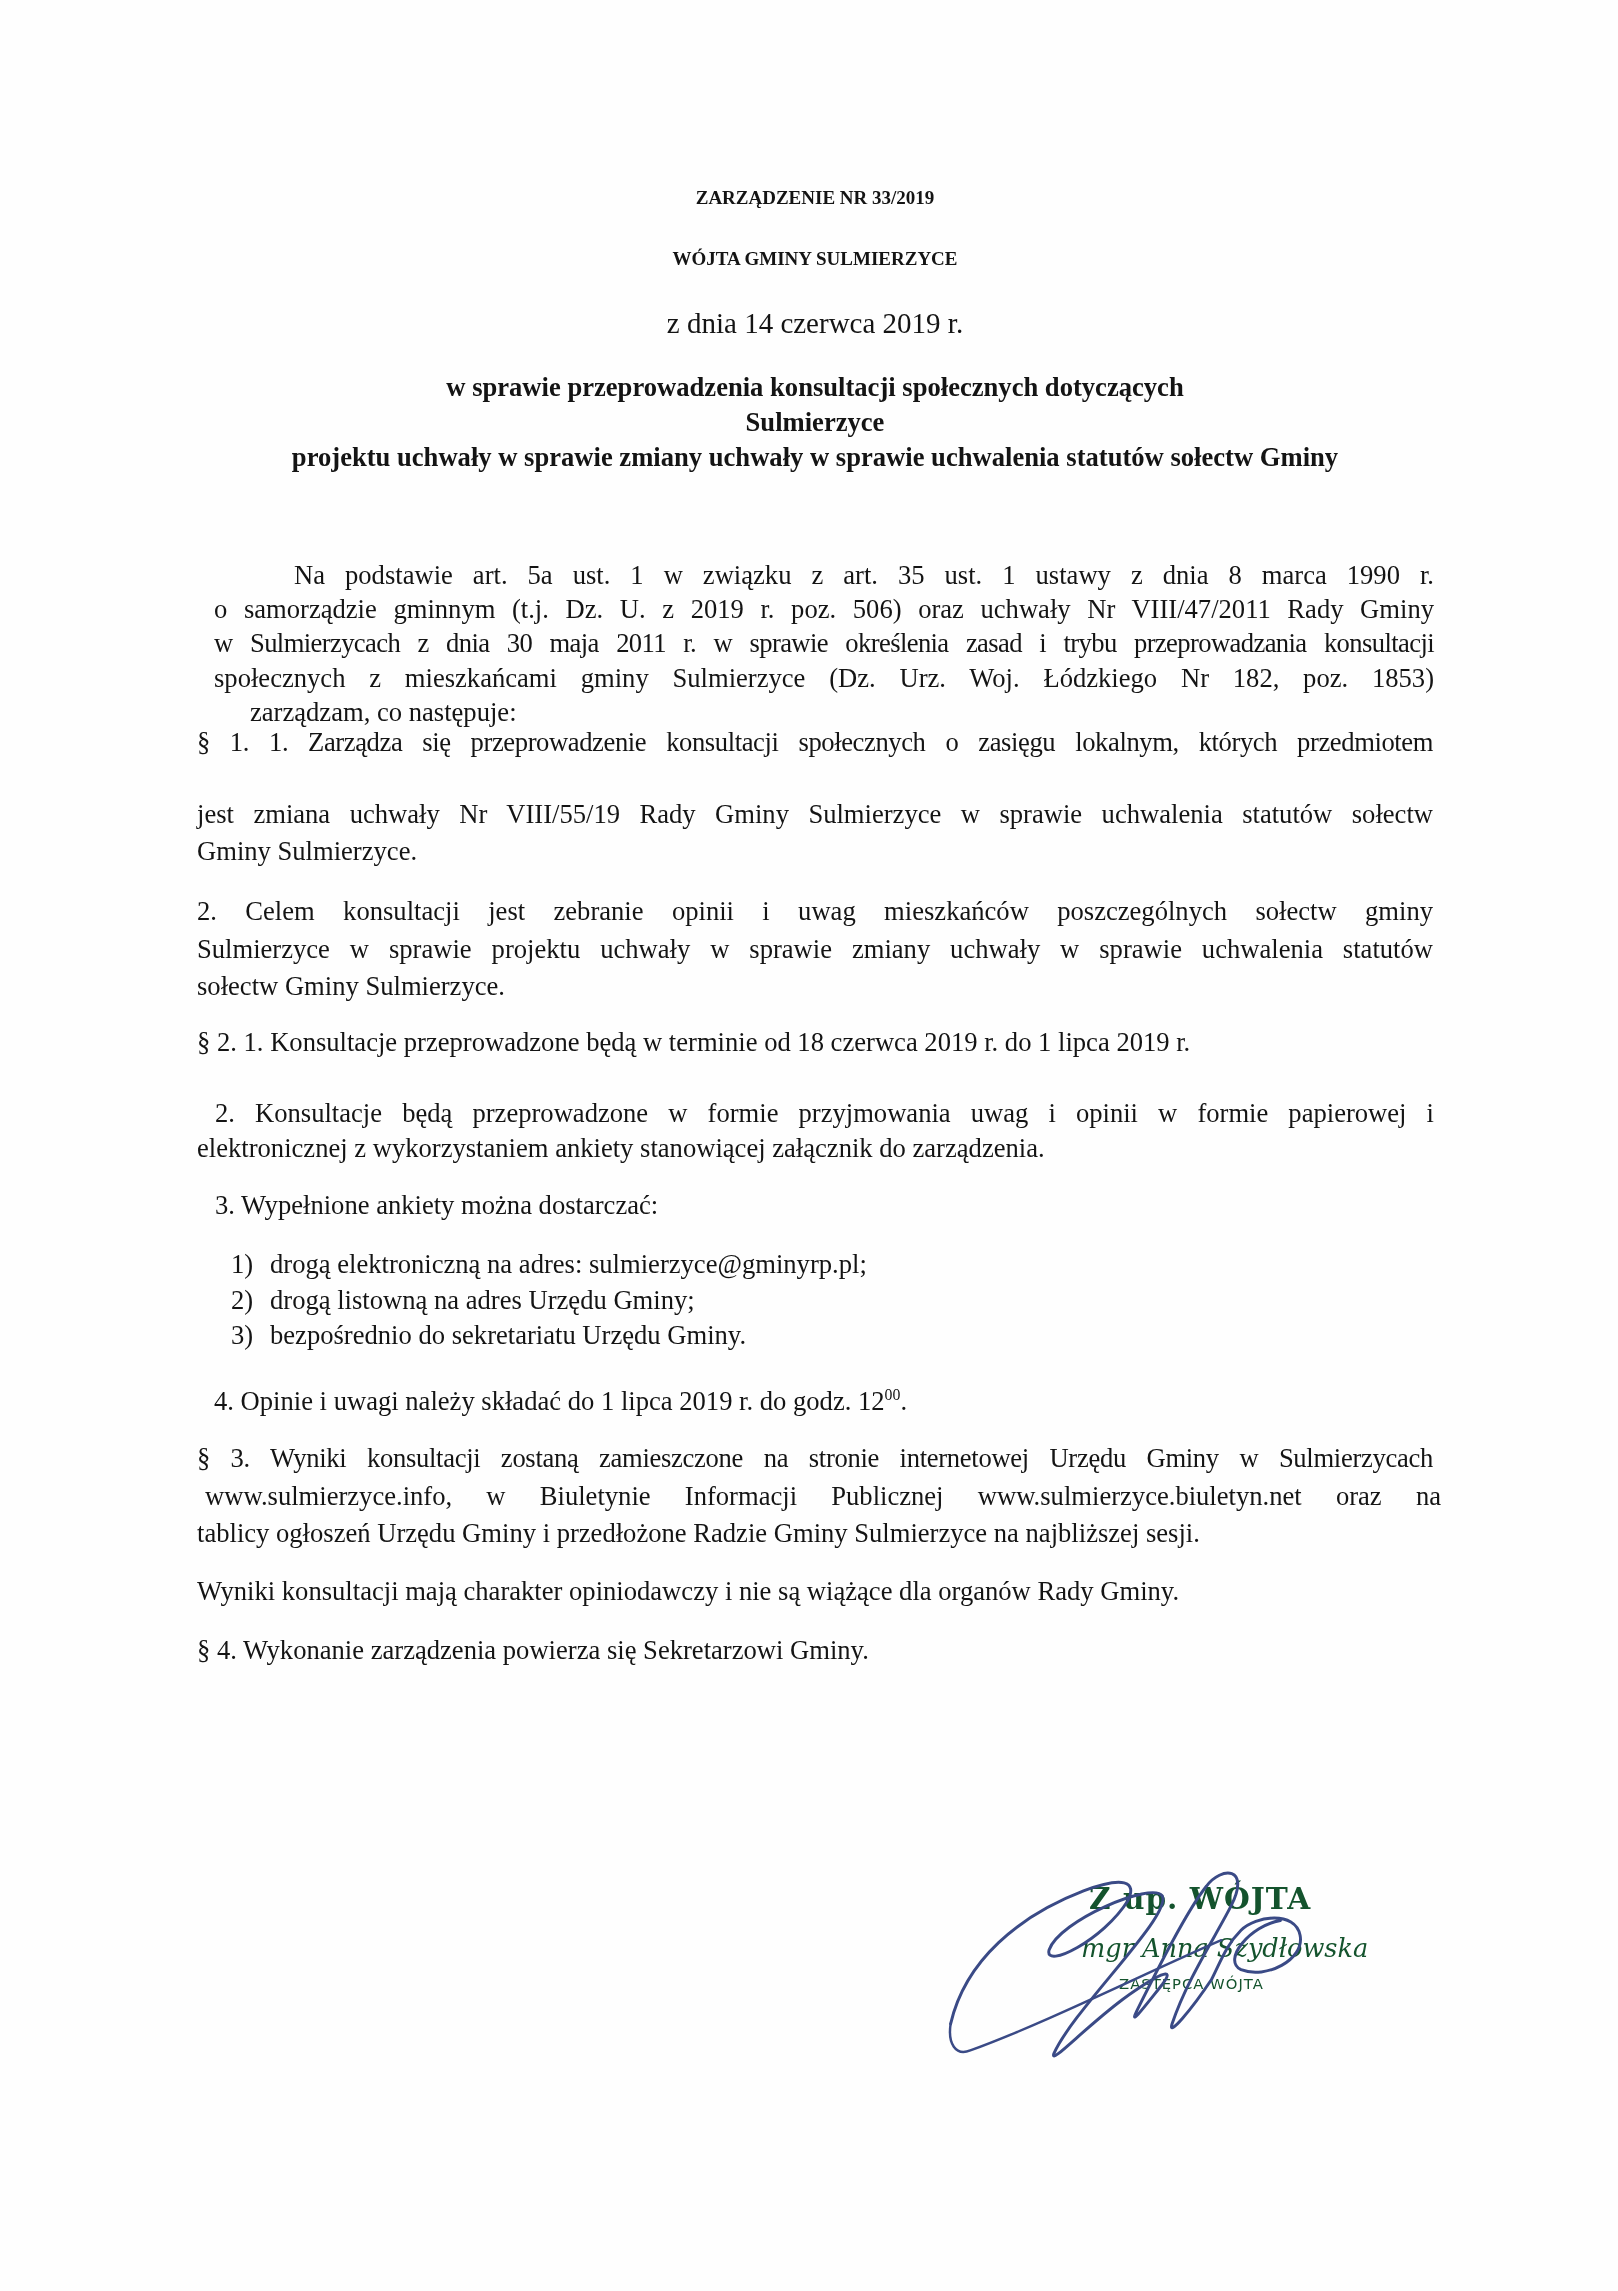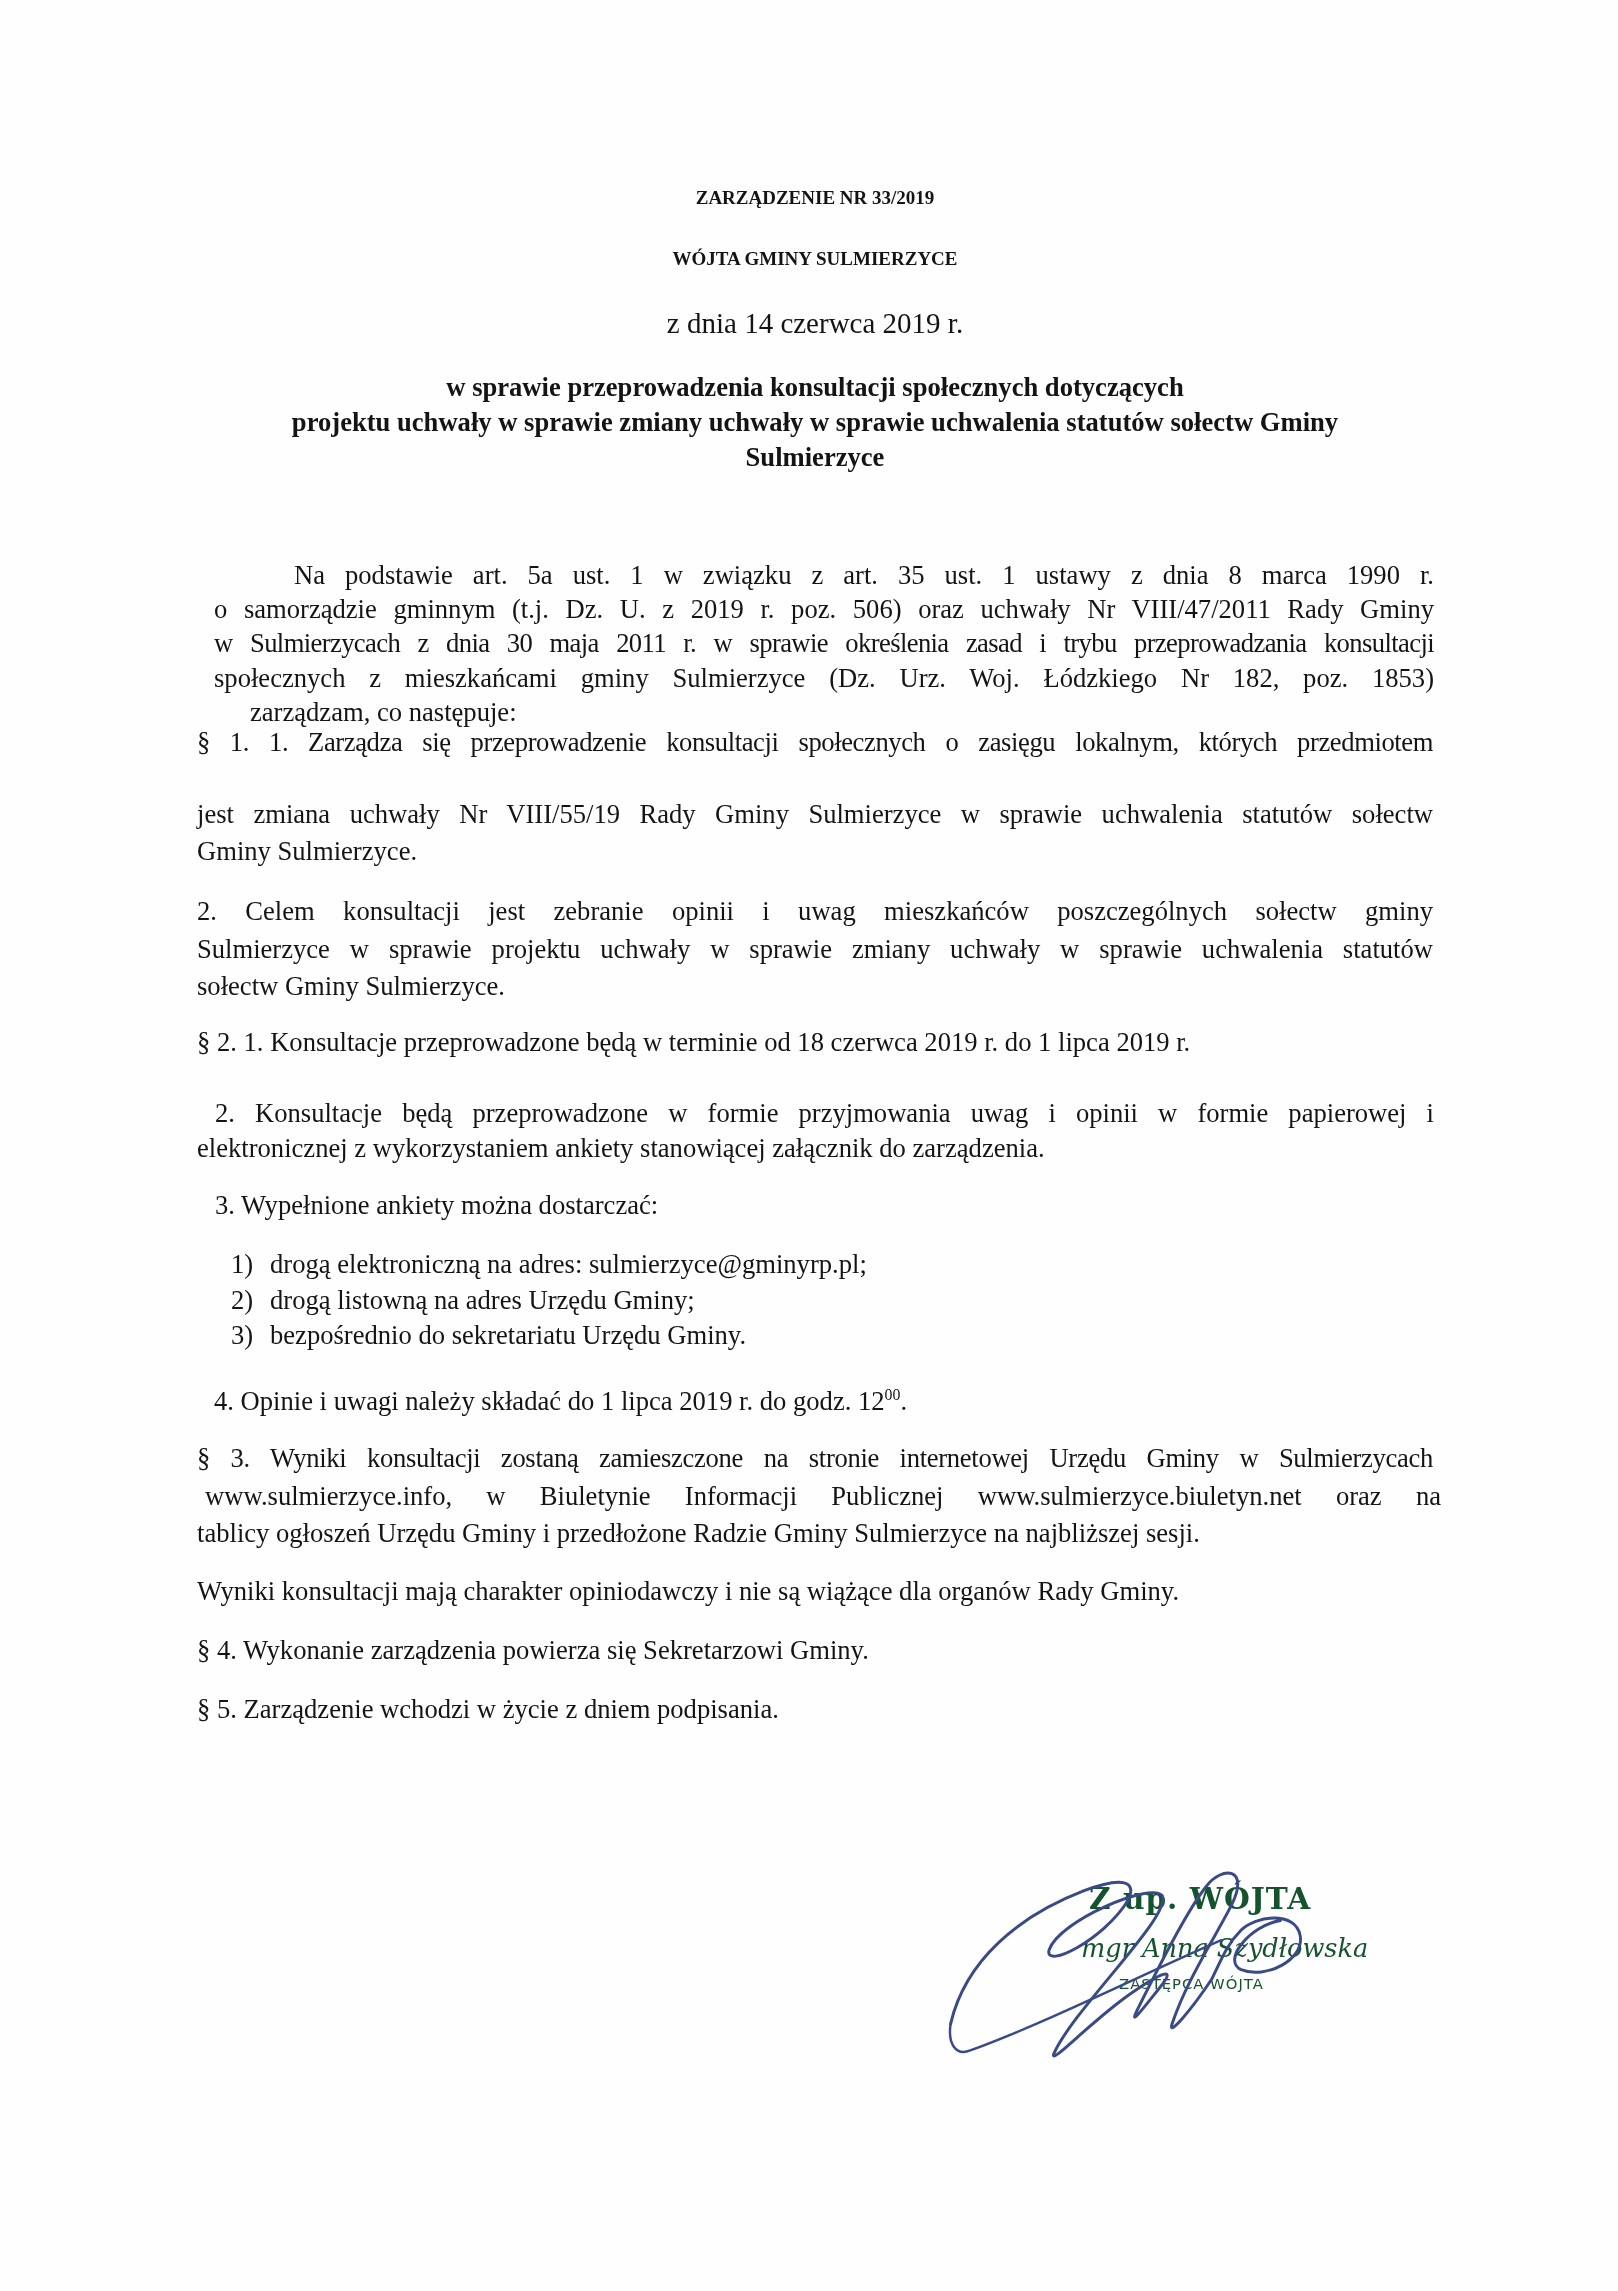--- a/index.html
+++ b/index.html
@@ -22,22 +22,22 @@
 </head>
 <body>
 
 <div class="page serif">
 
   <div class="center title" style="top:187px;">ZARZĄDZENIE NR 33/2019</div>
   <div class="center title" style="top:248px;">WÓJTA GMINY SULMIERZYCE</div>
   <div class="center date" style="top:307px;">z dnia 14 czerwca 2019 r.</div>
   <div class="center subject" style="top:370px;">
     <div>w sprawie przeprowadzenia konsultacji społecznych dotyczących</div>
+    <div>Sulmierzyce</div>
     <div>projektu uchwały w sprawie zmiany uchwały w sprawie uchwalenia statutów sołectw Gminy</div>
-    <div>Sulmierzyce</div>
   </div>
 
   <div>
     <div class="line just" style="left:294px; width:1140px; top:561px;">Na podstawie art. 5a ust. 1 w związku z art. 35 ust. 1 ustawy z dnia 8 marca 1990 r.</div>
     <div class="line just" style="left:214px; width:1220px; top:595px;">o samorządzie gminnym (t.j. Dz. U. z 2019 r. poz. 506) oraz uchwały Nr VIII/47/2011 Rady Gminy</div>
     <div class="line just" style="left:214px; width:1220px; top:629px; letter-spacing:-0.6px;">w Sulmierzycach z dnia 30 maja 2011 r.  w sprawie określenia zasad i trybu przeprowadzania konsultacji</div>
     <div class="line just" style="left:214px; width:1220px; top:664px;">społecznych z mieszkańcami gminy Sulmierzyce (Dz. Urz. Woj. Łódzkiego Nr 182, poz. 1853)</div>
     <div class="line" style="left:214px; top:698px;margin-left:36px;">zarządzam, co następuje:</div>
   </div>
 
@@ -79,21 +79,20 @@
   </div>
 
   <div>
     <div class="line just" style="left:197px; width:1236px; top:1444px; letter-spacing:-0.3px;">§ 3. Wyniki konsultacji zostaną zamieszczone na stronie internetowej Urzędu Gminy w Sulmierzycach</div>
     <div class="line just" style="left:205px; width:1236px; top:1482px;">www.sulmierzyce.info, w Biuletynie Informacji Publicznej www.sulmierzyce.biuletyn.net oraz na</div>
     <div class="line" style="left:197px; top:1519px;">tablicy ogłoszeń Urzędu Gminy i przedłożone Radzie Gminy Sulmierzyce na najbliższej sesji.</div>
   </div>
   <div class="line" style="left:197px; top:1577px;">Wyniki konsultacji mają charakter opiniodawczy i nie są wiążące dla organów Rady Gminy.</div>
 
   <div class="line" style="left:197px; top:1636px;">§ 4. Wykonanie zarządzenia powierza się Sekretarzowi Gminy.</div>
-  <div class="line" style="left:197px; top:1695px;">§ 5.  Zarządzenie wchodzi w życie z dniem podpisania.</div>
 
   <div>
     <div class="stamp stamp-head" style="left:1089px; top:1881px;">Z up. WÓJTA</div>
     <div class="stamp stamp-name" style="left:1081px; top:1933px;">mgr Anna Szydłowska</div>
     <div class="stamp stamp-role" style="left:1119px; top:1975px;">ZASTĘPCA WÓJTA</div>
 
     <svg class="sig" viewBox="0 0 450 260">
       <path d="M25 205 C 40 140, 95 95, 160 70 C 200 55, 215 60, 205 80 C 180 120, 120 150, 125 130 C 135 100, 230 60, 240 75 C 250 95, 150 190, 130 235 C 125 248, 160 210, 200 180 C 235 155, 255 145, 240 165 C 220 190, 205 210, 215 190 C 235 150, 265 90, 285 65 C 300 45, 330 45, 310 85 C 295 115, 265 160, 250 205 C 245 220, 270 190, 290 160 C 300 140, 305 125, 320 110 C 335 95, 375 90, 380 115 C 385 140, 345 160, 320 150 C 300 140, 330 105, 360 100" fill="none" stroke="#3a4a86" stroke-width="3" stroke-linecap="round" stroke-linejoin="round"></path>
       <path d="M25 205 C 22 225, 30 238, 45 232 C 120 205, 230 150, 300 120" fill="none" stroke="#3a4a86" stroke-width="2.5" stroke-linecap="round"></path>
     </svg>

